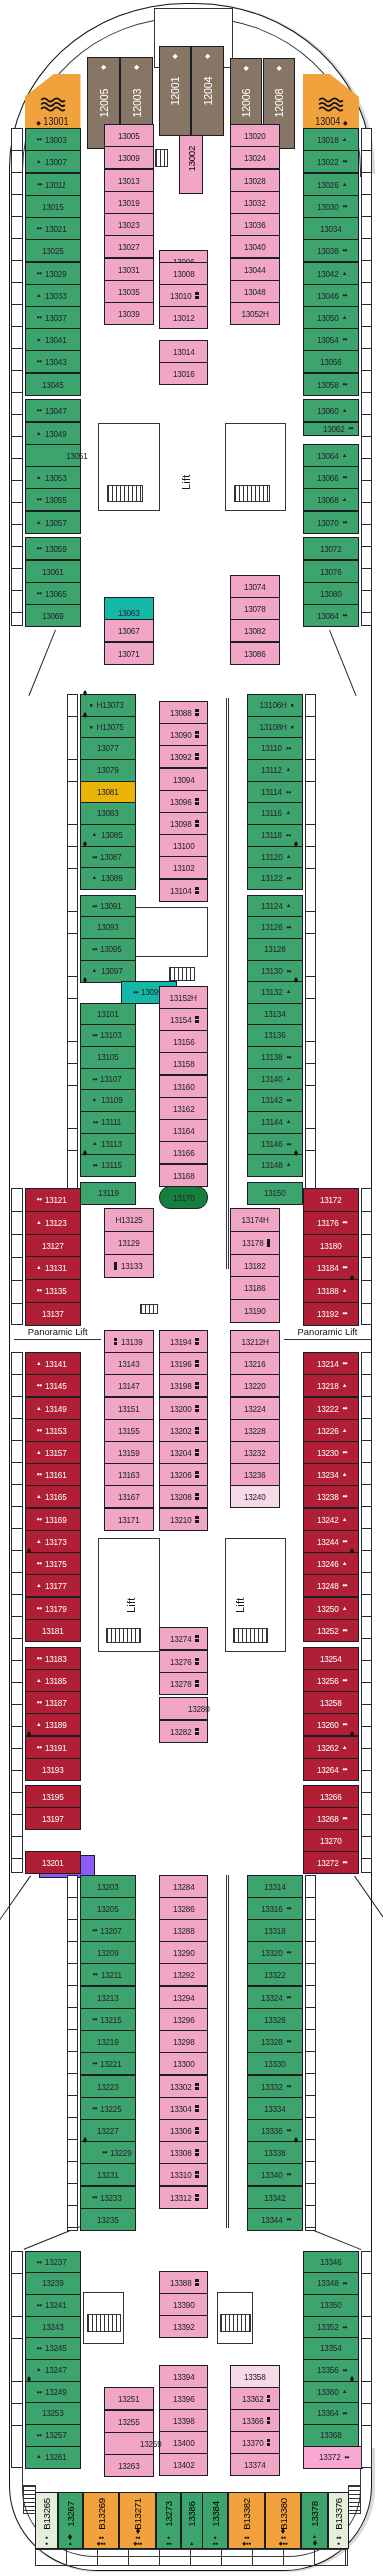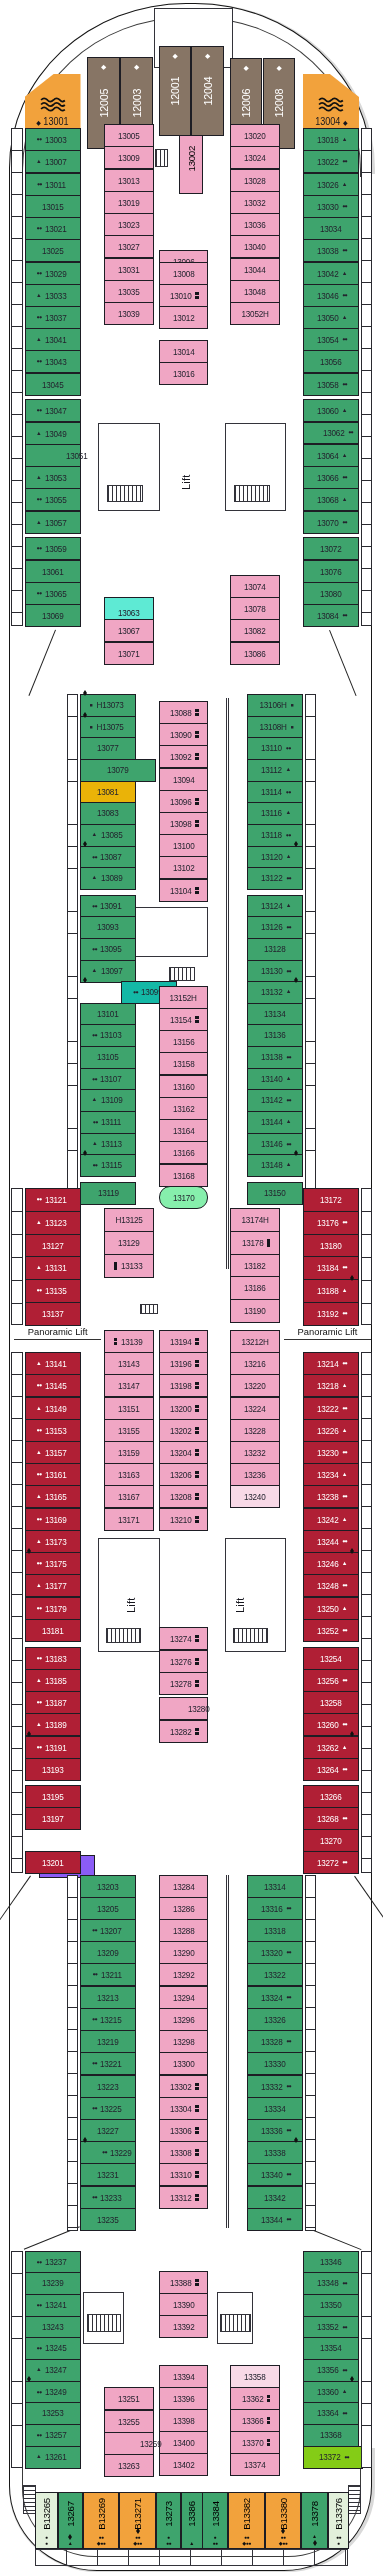--- a/index.html
+++ b/index.html
@@ -152,21 +152,21 @@
         <div class="vnum">12008</div>
       </div>
       <div class="cab" style="left: 24.5px; top: 128px; width: 56px; height: 23px; background: rgb(62, 164, 109); color: rgb(35, 35, 46);">
         <span class="ic dd">●●</span>
         <span class="num">13003</span>
       </div>
       <div class="cab" style="left: 24.5px; top: 150px; width: 56px; height: 23px; background: rgb(62, 164, 109); color: rgb(35, 35, 46);">
         <span class="ic">▲</span>
         <span class="num">13007</span>
       </div>
-      <div class="cab" style="left: 24.5px; top: 173px; width: 56px; height: 23px; background: rgb(62, 164, 109); color: rgb(35, 35, 46);">
+      <div class="cab" style="left: 24.5px; top: 173px; width: 56px; height: 23px; background: rgb(62, 164, 109); color: rgb(35, 35, 46); font-style: italic;">
         <span class="ic dd">●●</span>
         <span class="num">13011</span>
       </div>
       <div class="cab" style="left: 24.5px; top: 195px; width: 56px; height: 23px; background: rgb(62, 164, 109); color: rgb(35, 35, 46);">
         <span class="num">13015</span>
       </div>
       <div class="cab" style="left: 24.5px; top: 217px; width: 56px; height: 23px; background: rgb(62, 164, 109); color: rgb(35, 35, 46);">
         <span class="ic dd">●●</span>
         <span class="num">13021</span>
       </div>
@@ -278,21 +278,21 @@
         <span class="num">13056</span>
       </div>
       <div class="cab" style="left: 303px; top: 373px; width: 56px; height: 23px; background: rgb(62, 164, 109); color: rgb(35, 35, 46);">
         <span class="num">13058</span>
         <span class="ic dd">●●</span>
       </div>
       <div class="cab" style="left: 303px; top: 399px; width: 56px; height: 23px; background: rgb(62, 164, 109); color: rgb(35, 35, 46);">
         <span class="num">13060</span>
         <span class="ic">▲</span>
       </div>
-      <div class="cab" style="left: 303px; top: 422px; width: 56px; height: 22px; background: rgb(62, 164, 109); color: rgb(35, 35, 46); padding-left: 12px;">
+      <div class="cab" style="left: 303px; top: 422px; width: 56px; height: 14px; background: rgb(62, 164, 109); color: rgb(35, 35, 46); padding-left: 12px;">
         <span class="num">13062</span>
         <span class="ic dd">●●</span>
       </div>
       <div class="cab" style="left: 303px; top: 444px; width: 56px; height: 23px; background: rgb(62, 164, 109); color: rgb(35, 35, 46);">
         <span class="num">13064</span>
         <span class="ic">▲</span>
       </div>
       <div class="cab" style="left: 303px; top: 466px; width: 56px; height: 23px; background: rgb(62, 164, 109); color: rgb(35, 35, 46);">
         <span class="num">13066</span>
         <span class="ic dd">●●</span>
@@ -339,21 +339,21 @@
       </div>
       <div class="cab" style="left: 104px; top: 258px; width: 50px; height: 23px; background: rgb(240, 166, 196); color: rgb(35, 35, 46);">
         <span class="num">13031</span>
       </div>
       <div class="cab" style="left: 104px; top: 280px; width: 50px; height: 23px; background: rgb(240, 166, 196); color: rgb(35, 35, 46);">
         <span class="num">13035</span>
       </div>
       <div class="cab" style="left: 104px; top: 302px; width: 50px; height: 23px; background: rgb(240, 166, 196); color: rgb(35, 35, 46);">
         <span class="num">13039</span>
       </div>
-      <div class="cab" style="left: 104px; top: 597px; width: 50px; height: 31px; background: #5eead4; color: rgb(35, 35, 46);">
+      <div class="cab" style="left: 104px; top: 597px; width: 50px; height: 31px; background: #14b8a6; color: rgb(35, 35, 46);">
         <span class="num">13063</span>
       </div>
       <div class="cab" style="left: 104px; top: 619px; width: 50px; height: 23px; background: rgb(240, 166, 196); color: rgb(35, 35, 46);">
         <span class="num">13067</span>
       </div>
       <div class="cab" style="left: 104px; top: 642px; width: 50px; height: 23px; background: rgb(240, 166, 196); color: rgb(35, 35, 46);">
         <span class="num">13071</span>
       </div>
       <div class="cab" style="left: 159px; top: 239px; width: 49px; height: 23px; background: rgb(240, 166, 196); color: rgb(35, 35, 46); margin-top: 11px;">
         <span class="num">13006</span>
@@ -425,21 +425,21 @@
         <span class="ic sq">■</span>
         <span class="num">H13075</span>
       </div>
       <span class="conn" style="left: 83px; top: 711px;">
         <i class="b"></i>
         <i class="t"></i>
       </span>
       <div class="cab" style="left: 80px; top: 737px; width: 56px; height: 22.6px; background: rgb(62, 164, 109); color: rgb(35, 35, 46);">
         <span class="num">13077</span>
       </div>
-      <div class="cab" style="left: 80px; top: 759px; width: 76px; height: 22.6px; background: rgb(62, 164, 109); color: rgb(35, 35, 46);">
+      <div class="cab" style="left: 80px; top: 759px; width: 56px; height: 22.6px; background: rgb(62, 164, 109); color: rgb(35, 35, 46);">
         <span class="num">13079</span>
       </div>
       <div class="cab" style="left: 80px; top: 781px; width: 56px; height: 22.6px; background: #eab308; color: rgb(35, 35, 46);">
         <span class="num">13081</span>
       </div>
       <div class="cab" style="left: 80px; top: 802px; width: 56px; height: 22.6px; background: rgb(62, 164, 109); color: rgb(35, 35, 46);">
         <span class="num">13083</span>
       </div>
       <div class="cab" style="left: 80px; top: 824px; width: 56px; height: 22.6px; background: rgb(62, 164, 109); color: rgb(35, 35, 46);">
         <span class="ic">▲</span>
@@ -673,21 +673,21 @@
       </div>
       <div class="cab" style="left: 159px; top: 1119px; width: 49px; height: 23px; background: rgb(240, 166, 196); color: rgb(35, 35, 46);">
         <span class="num">13164</span>
       </div>
       <div class="cab" style="left: 159px; top: 1141px; width: 49px; height: 23px; background: rgb(240, 166, 196); color: rgb(35, 35, 46);">
         <span class="num">13166</span>
       </div>
       <div class="cab" style="left: 159px; top: 1164px; width: 49px; height: 23px; background: rgb(240, 166, 196); color: rgb(35, 35, 46);">
         <span class="num">13168</span>
       </div>
-      <div class="cab" style="left: 159px; top: 1186px; width: 49px; height: 23px; background: #86efac; color: rgb(35, 35, 46); border-radius: 11px;">
+      <div class="cab" style="left: 159px; top: 1186px; width: 49px; height: 23px; background: #15803d; color: rgb(35, 35, 46); border-radius: 11px;">
         <span class="num">13170</span>
       </div>
       <div class="cab" style="left: 24.5px; top: 1188px; width: 56px; height: 24px; background: rgb(176, 31, 53); color: rgb(255, 255, 255);">
         <span class="ic dd">●●</span>
         <span class="num">13121</span>
       </div>
       <div class="cab" style="left: 24.5px; top: 1211px; width: 56px; height: 24px; background: rgb(176, 31, 53); color: rgb(255, 255, 255);">
         <span class="ic">▲</span>
         <span class="num">13123</span>
       </div>
@@ -1303,21 +1303,21 @@
         <i class="b"></i>
         <i class="t"></i>
       </span>
       <div class="cab" style="left: 303px; top: 2402px; width: 56px; height: 22.6px; background: rgb(62, 164, 109); color: rgb(35, 35, 46);">
         <span class="num">13364</span>
         <span class="ic dd">●●</span>
       </div>
       <div class="cab" style="left: 303px; top: 2424px; width: 56px; height: 22.6px; background: rgb(62, 164, 109); color: rgb(35, 35, 46);">
         <span class="num">13368</span>
       </div>
-      <div class="cab" style="left: 303px; top: 2446px; width: 60px; height: 22.6px; background: #84cc16; color: rgb(35, 35, 46);">
+      <div class="cab" style="left: 303px; top: 2446px; width: 60px; height: 22.6px; background: #f9a8d4; color: rgb(35, 35, 46);">
         <span class="num">13372</span>
         <span class="ic dd">●●</span>
       </div>
       <div class="band" style="left: 361px; top: 2251px; height: 217px; background: repeating-linear-gradient(rgb(255, 255, 255) 0px, rgb(255, 255, 255) 21px, rgb(42, 42, 48) 21px, rgb(42, 42, 48) 21.7px);"></div>
       <div class="cab" style="left: 159px; top: 2271px; width: 49px; height: 23px; background: rgb(240, 166, 196); color: rgb(35, 35, 46);">
         <span class="num">13388</span>
         <span class="bunk"></span>
       </div>
       <div class="cab" style="left: 159px; top: 2293px; width: 49px; height: 23px; background: rgb(240, 166, 196); color: rgb(35, 35, 46);">
         <span class="num">13390</span>

